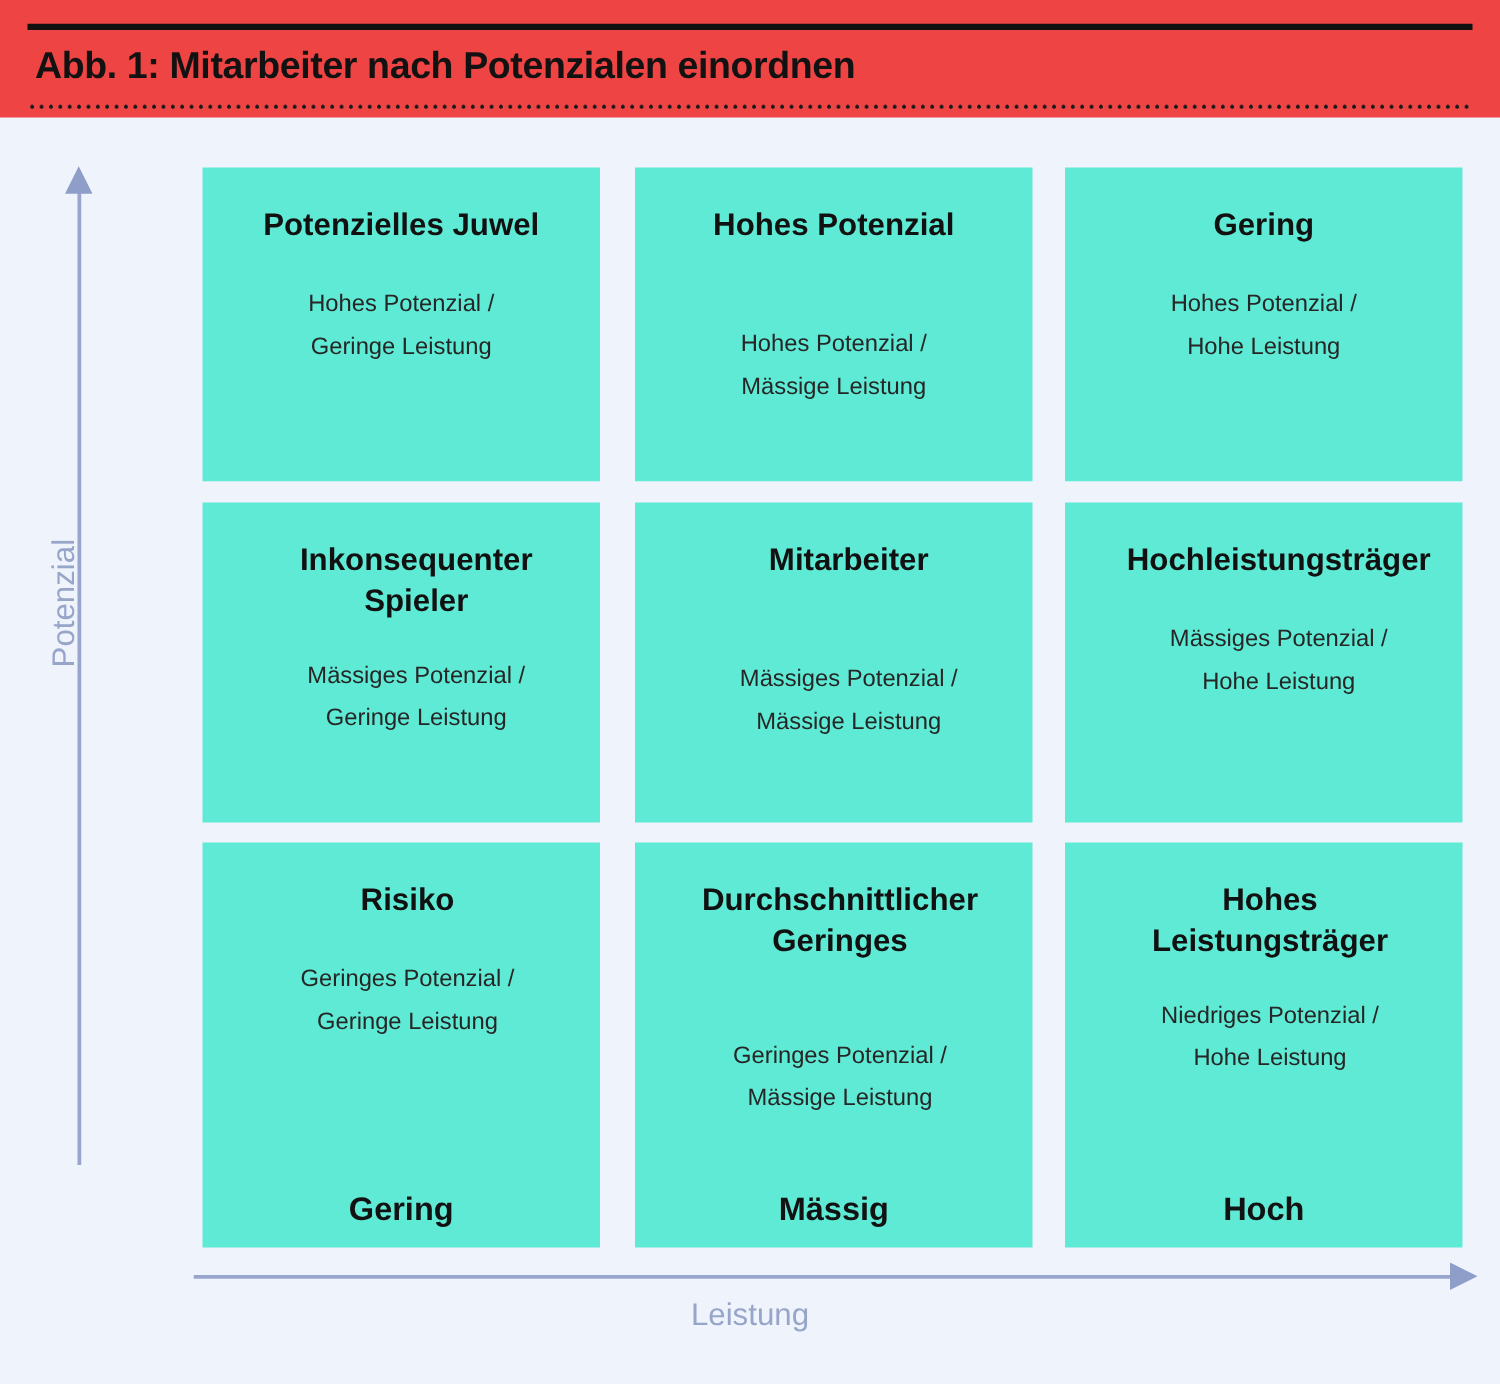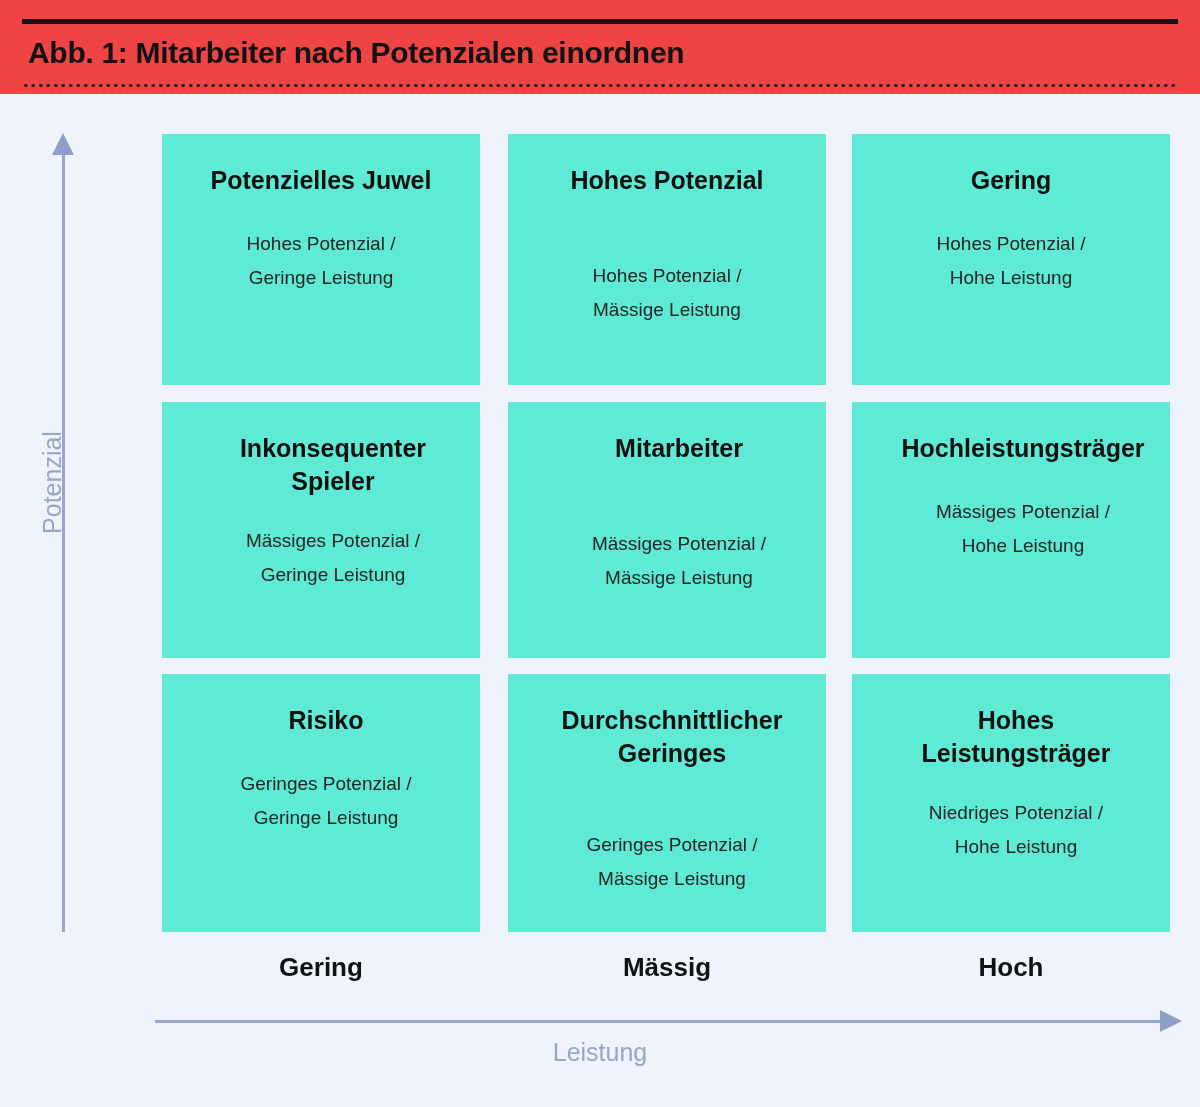--- a/index.html
+++ b/index.html
@@ -163,21 +163,21 @@
     justify-content: flex-start;
     box-sizing: border-box;
     padding: 30px 14px 14px 14px;
     text-align: center;
   }
   .cell.c0 { left: 0px; }
   .cell.c1 { left: 346px; gap: 32px; }
   .cell.c2 { left: 690px; }
   .cell.r0 { top: 0px;   height: 251px; }
   .cell.r1 { top: 268px; height: 256px; padding-left: 38px; }
-  .cell.r2 { top: 540px; height: 258px; padding-left: 24px; }
+  .cell.r2 { top: 540px; height: 324px; padding-left: 24px; }
 
   .cell-title {
     font-size: 25px;
     font-weight: bold;
     color: #111111;
     line-height: 33px;
     white-space: pre-line;
   }
   .cell-desc {
     font-size: 19px;

